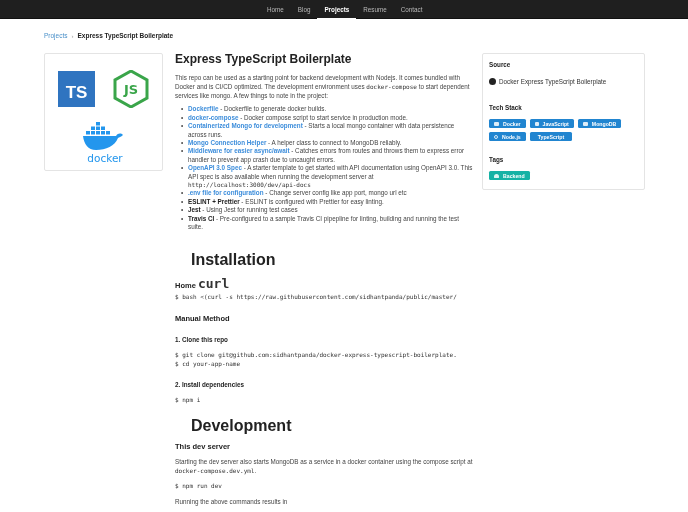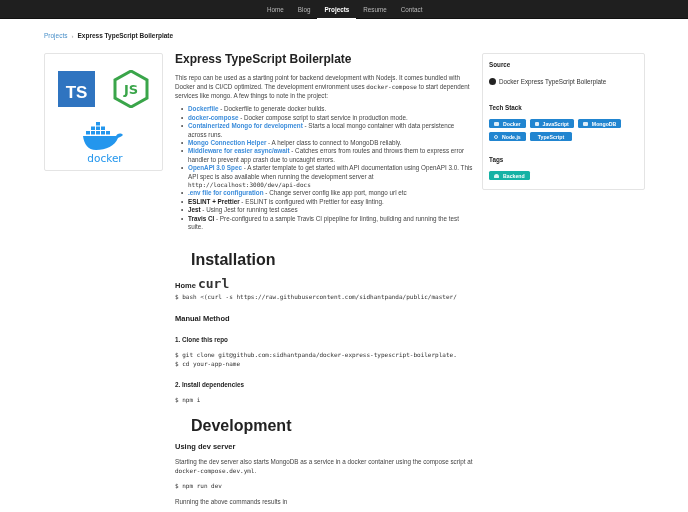--- a/index.html
+++ b/index.html
@@ -112,21 +112,21 @@
 <div class="h3" style="top:276px;"><span>Home </span><code style="font-size:13px;font-weight:bold;">curl</code></div>
 <div class="cmd" style="top:292px;">$ bash &lt;(curl -s https://raw.githubusercontent.com/sidhantpanda/public/master/</div>
 <div class="h3" style="top:314px;">Manual Method</div>
 <div class="h4" style="top:336px;">1. Clone this repo</div>
 <div class="cmd" style="top:350px;">$ git clone git@github.com:sidhantpanda/docker-express-typescript-boilerplate.
 $ cd your-app-name</div>
 <div class="h4" style="top:381px;">2. Install dependencies</div>
 <div class="cmd" style="top:395px;">$ npm i</div>
 
 <div class="h2" style="top:417px;">Development</div>
-<div class="h3" style="top:442px;">Using dev server</div>
+<div class="h3" style="top:442px;">This dev server</div>
 <div class="txt" style="top:458px;"><span>Starting the dev server also starts MongoDB as a service in a docker container using the compose script at </span><code>docker-compose.dev.yml</code><span>.</span></div>
 <div class="cmd" style="top:481px;">$ npm run dev</div>
 <div class="txt" style="top:498px;">Running the above commands results in</div>
 
 <div class="side">
   <div class="side-h" style="top:7px;">Source</div>
   <div class="src">
     <span class="gh"></span>
     <span>Docker Express TypeScript Boilerplate</span>
   </div>

